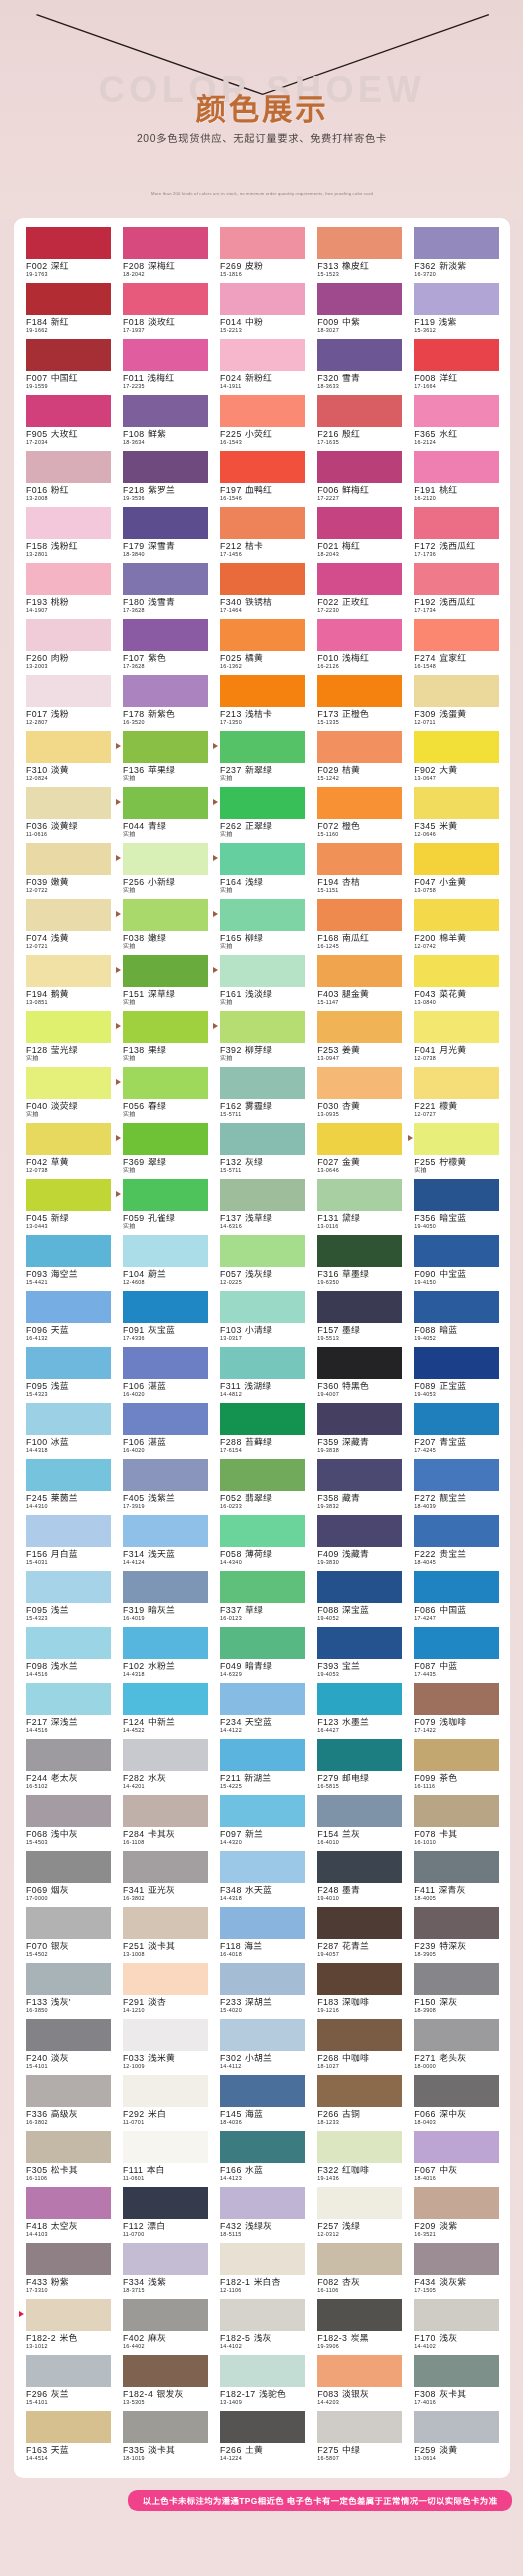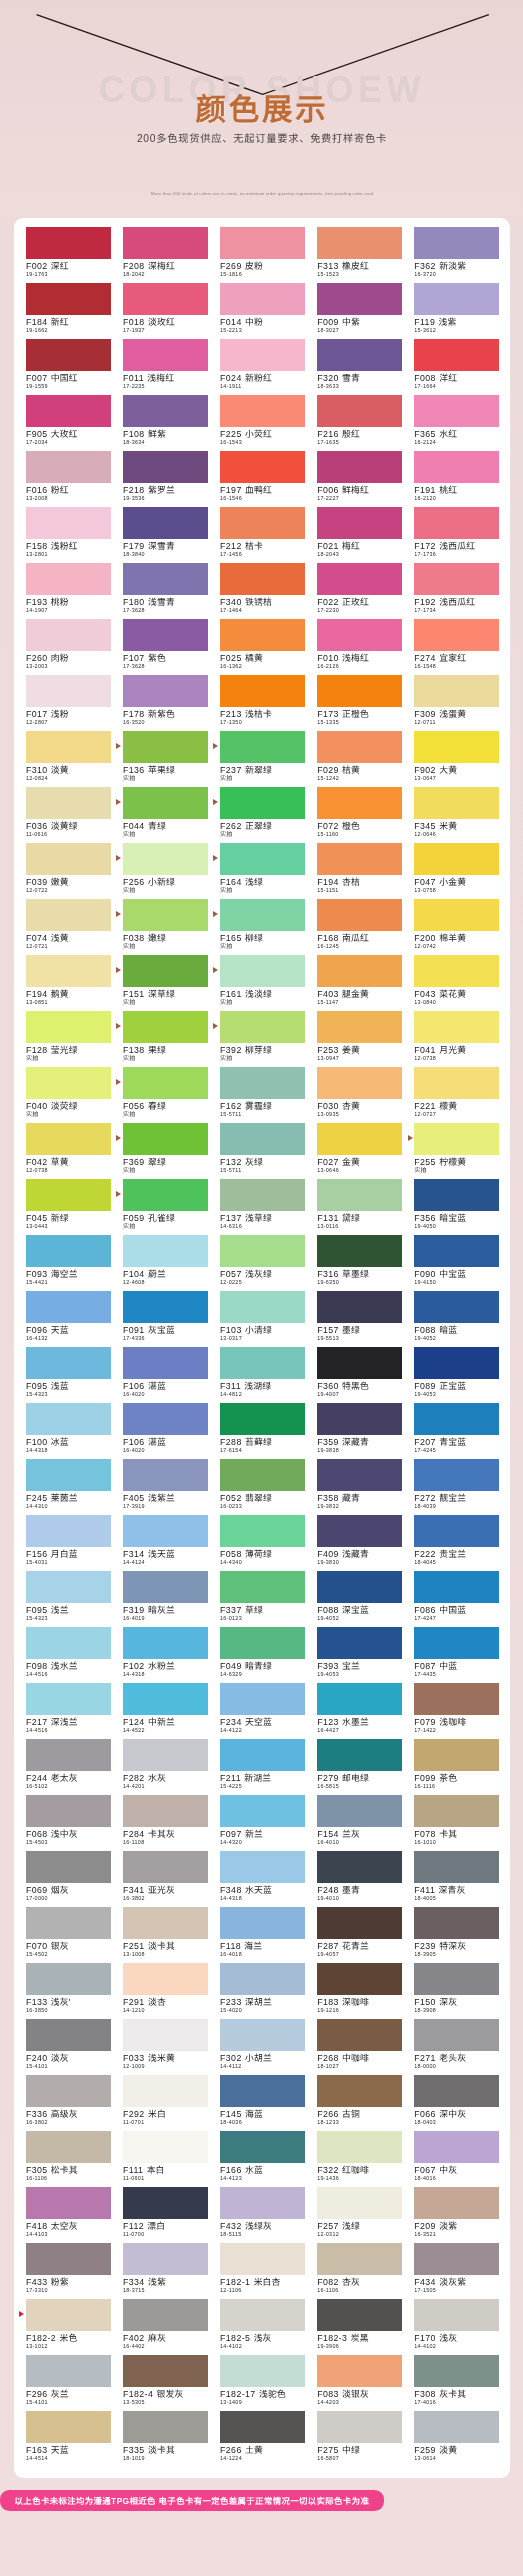--- a/index.html
+++ b/index.html
@@ -118,21 +118,21 @@
     border-top:3.6px solid transparent;
     border-bottom:3.6px solid transparent;
     border-left:5.3px solid #9a5f45;
   }
   .mk.red{ border-left-color:#e8174a; }
 
   
   .foot{
     width:512px;
     padding:12px 0 10.6px 0;
-    text-align:left;
+    text-align:right;
     background:transparent;
   }
   .ribbon{
     display:inline-block;
     background:#f0418b;
     color:#fff;
     font-size:8.4px;
     font-weight:700;
     letter-spacing:0.4px;
     padding:4.6px 14.6px;

